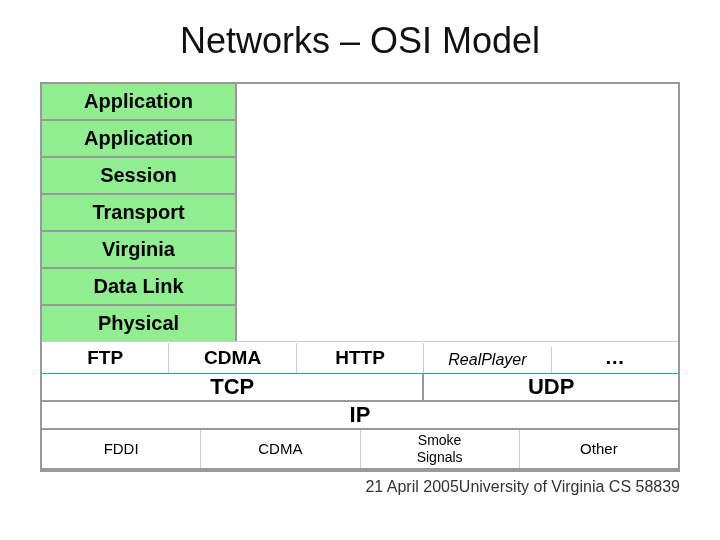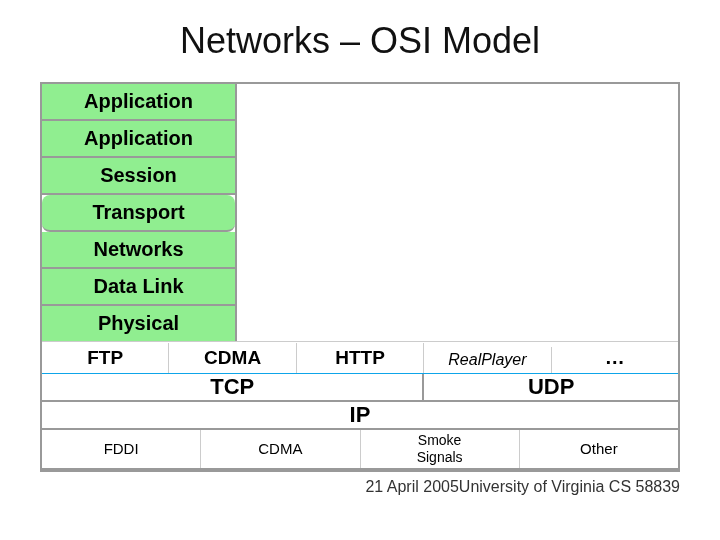--- a/index.html
+++ b/index.html
@@ -56,21 +56,21 @@
     }
 
     .left-cell:last-child {
       border-bottom: none;
     }
 
     
     .row-application { flex: 1; }
     .row-presentation { flex: 1; }
     .row-session { flex: 1; }
-    .row-transport { flex: 1; border-radius: 8px; }
+    .row-transport { flex: 1; }
     .row-network { flex: 1; }
     .row-datalink { flex: 1; }
     .row-physical { flex: 1; }
 
     .right-area {
       flex: 1;
       display: flex;
       flex-direction: column;
     }
 
@@ -220,21 +220,21 @@
 <div class="page">
   <h1 class="title">Networks – OSI Model</h1>
 
   <div class="osi-table">
 
     <div class="left-col">
       <div class="left-cell row-application">Application</div>
       <div class="left-cell row-presentation">Application</div>
       <div class="left-cell row-session">Session</div>
       <div class="left-cell row-transport">Transport</div>
-      <div class="left-cell row-network">Networks</div>
+      <div class="left-cell row-network">Virginia</div>
       <div class="left-cell row-datalink">Data Link</div>
       <div class="left-cell row-physical">Physical</div>
     </div>
 
     <div class="right-area">
 
       <div class="app-empty"></div>
 
       <div class="pres-content">
         <div class="pres-item">FTP</div>

